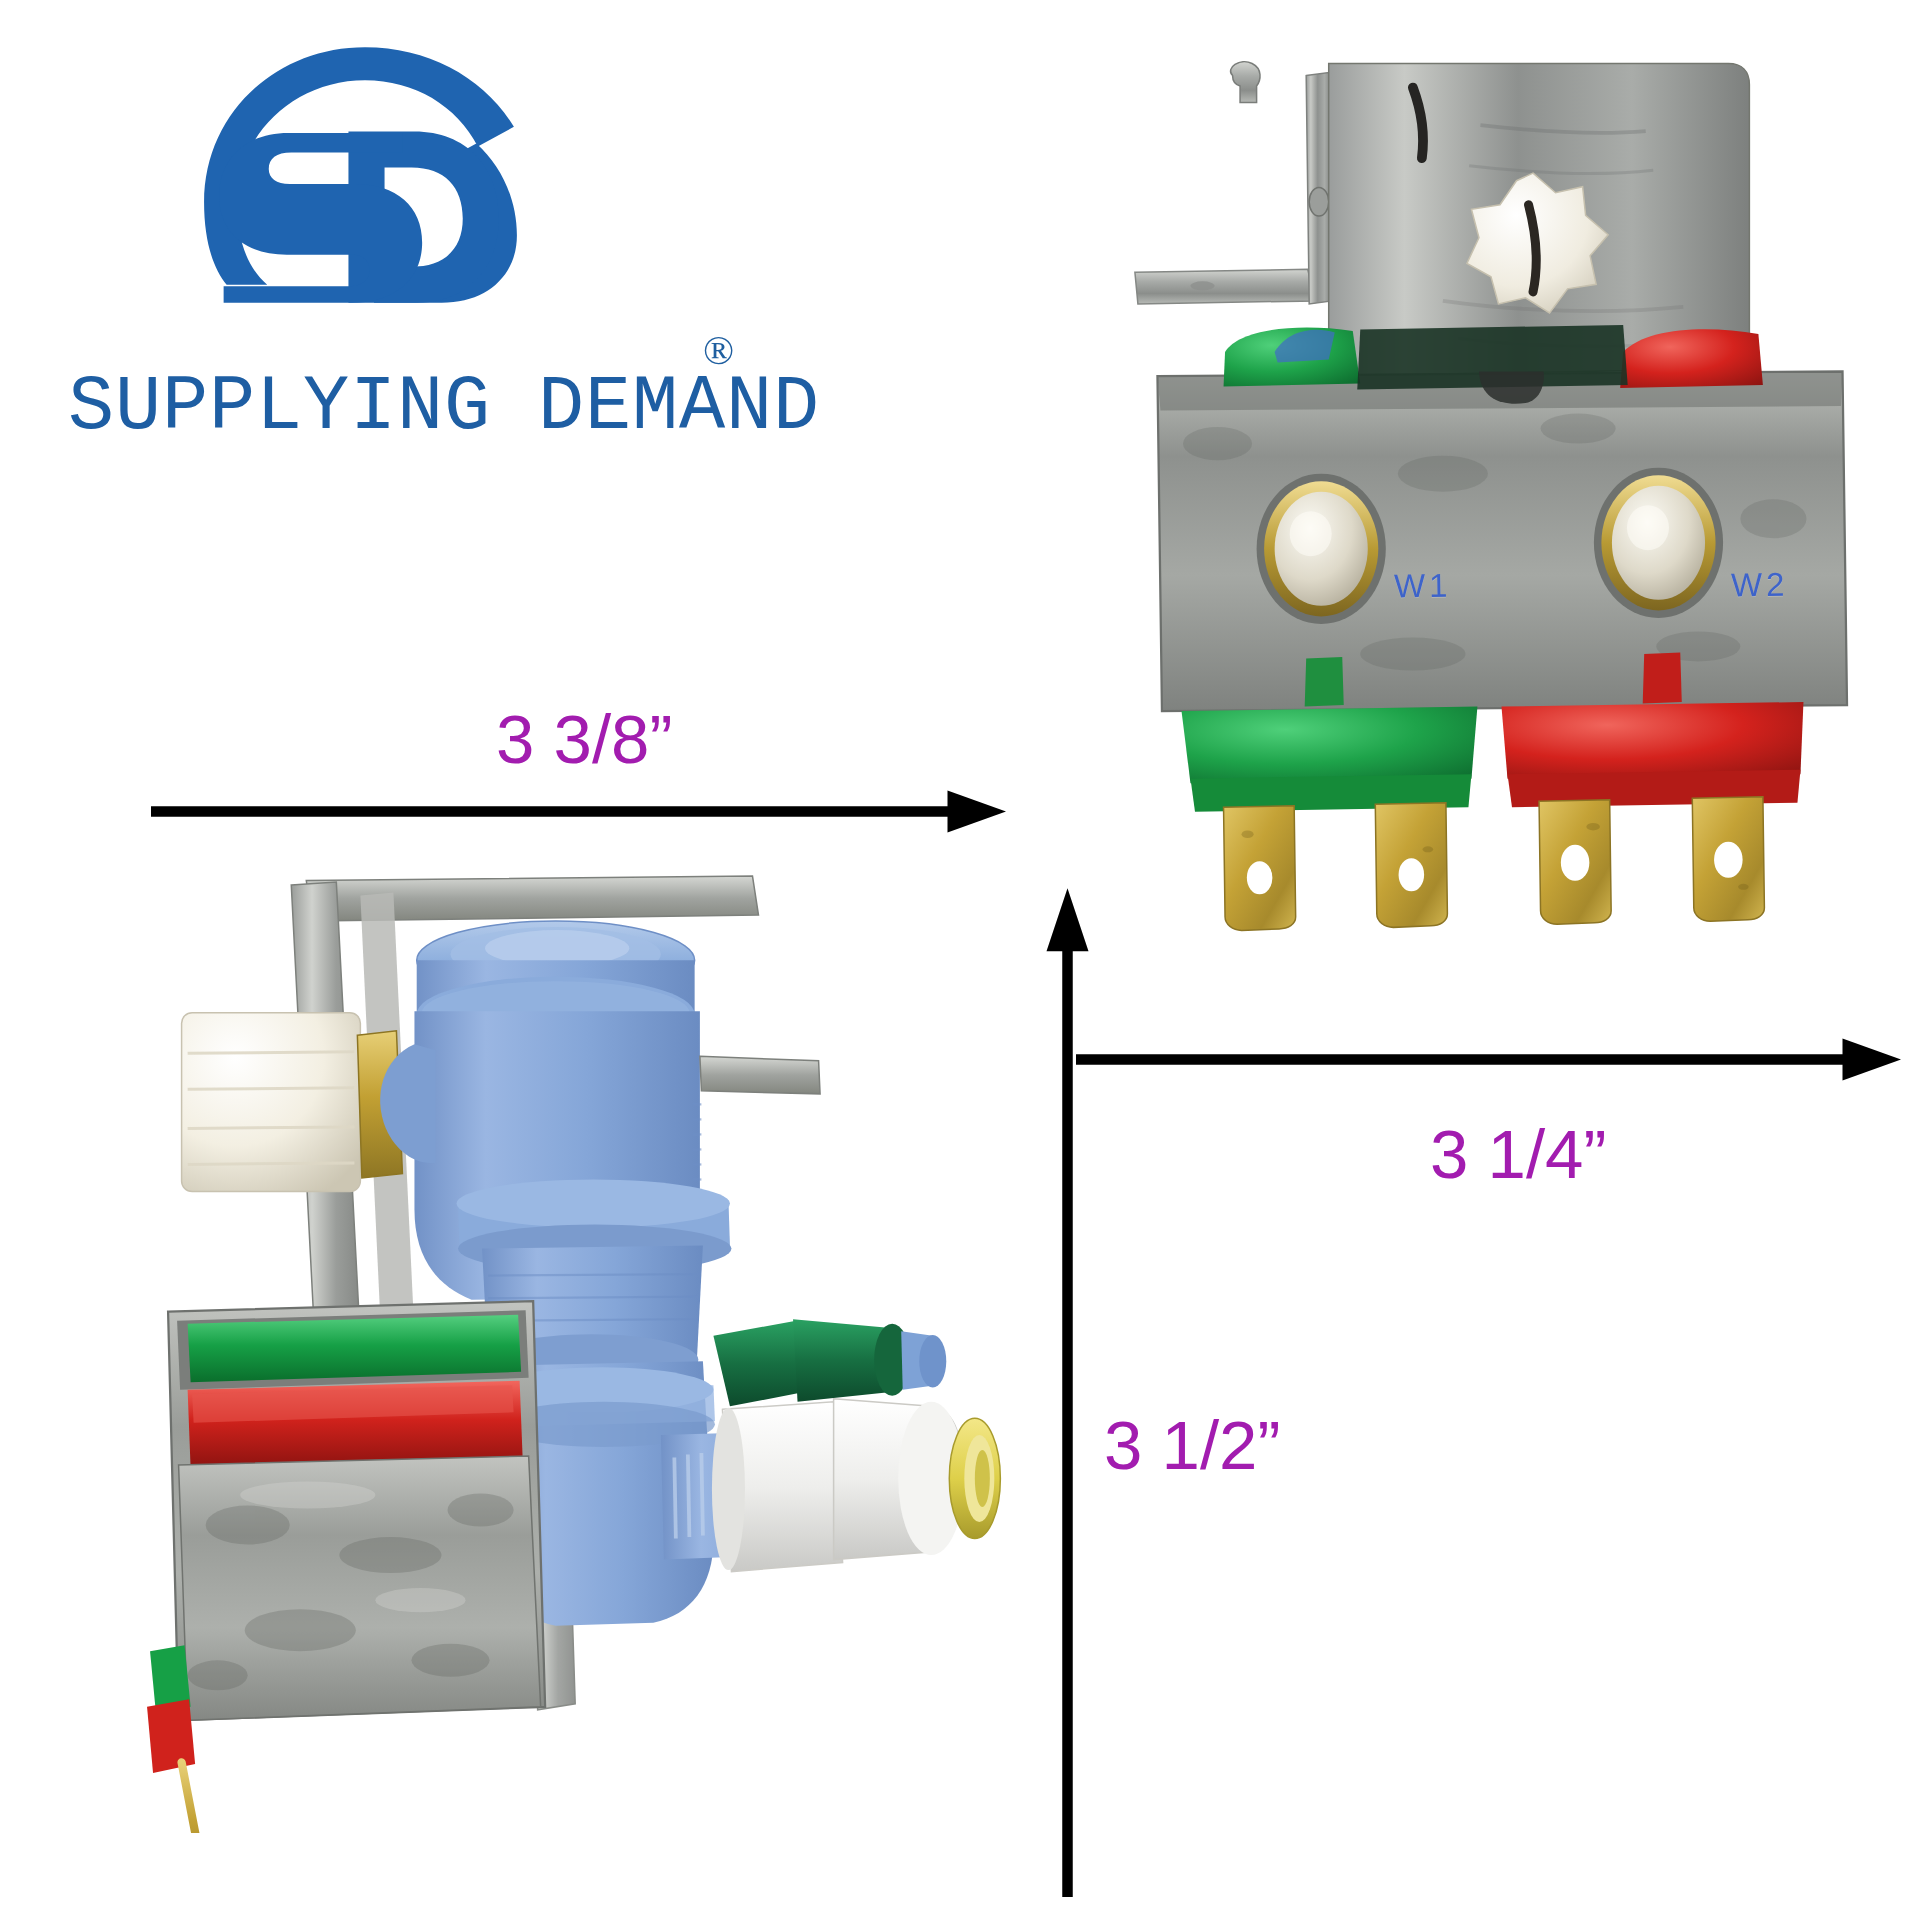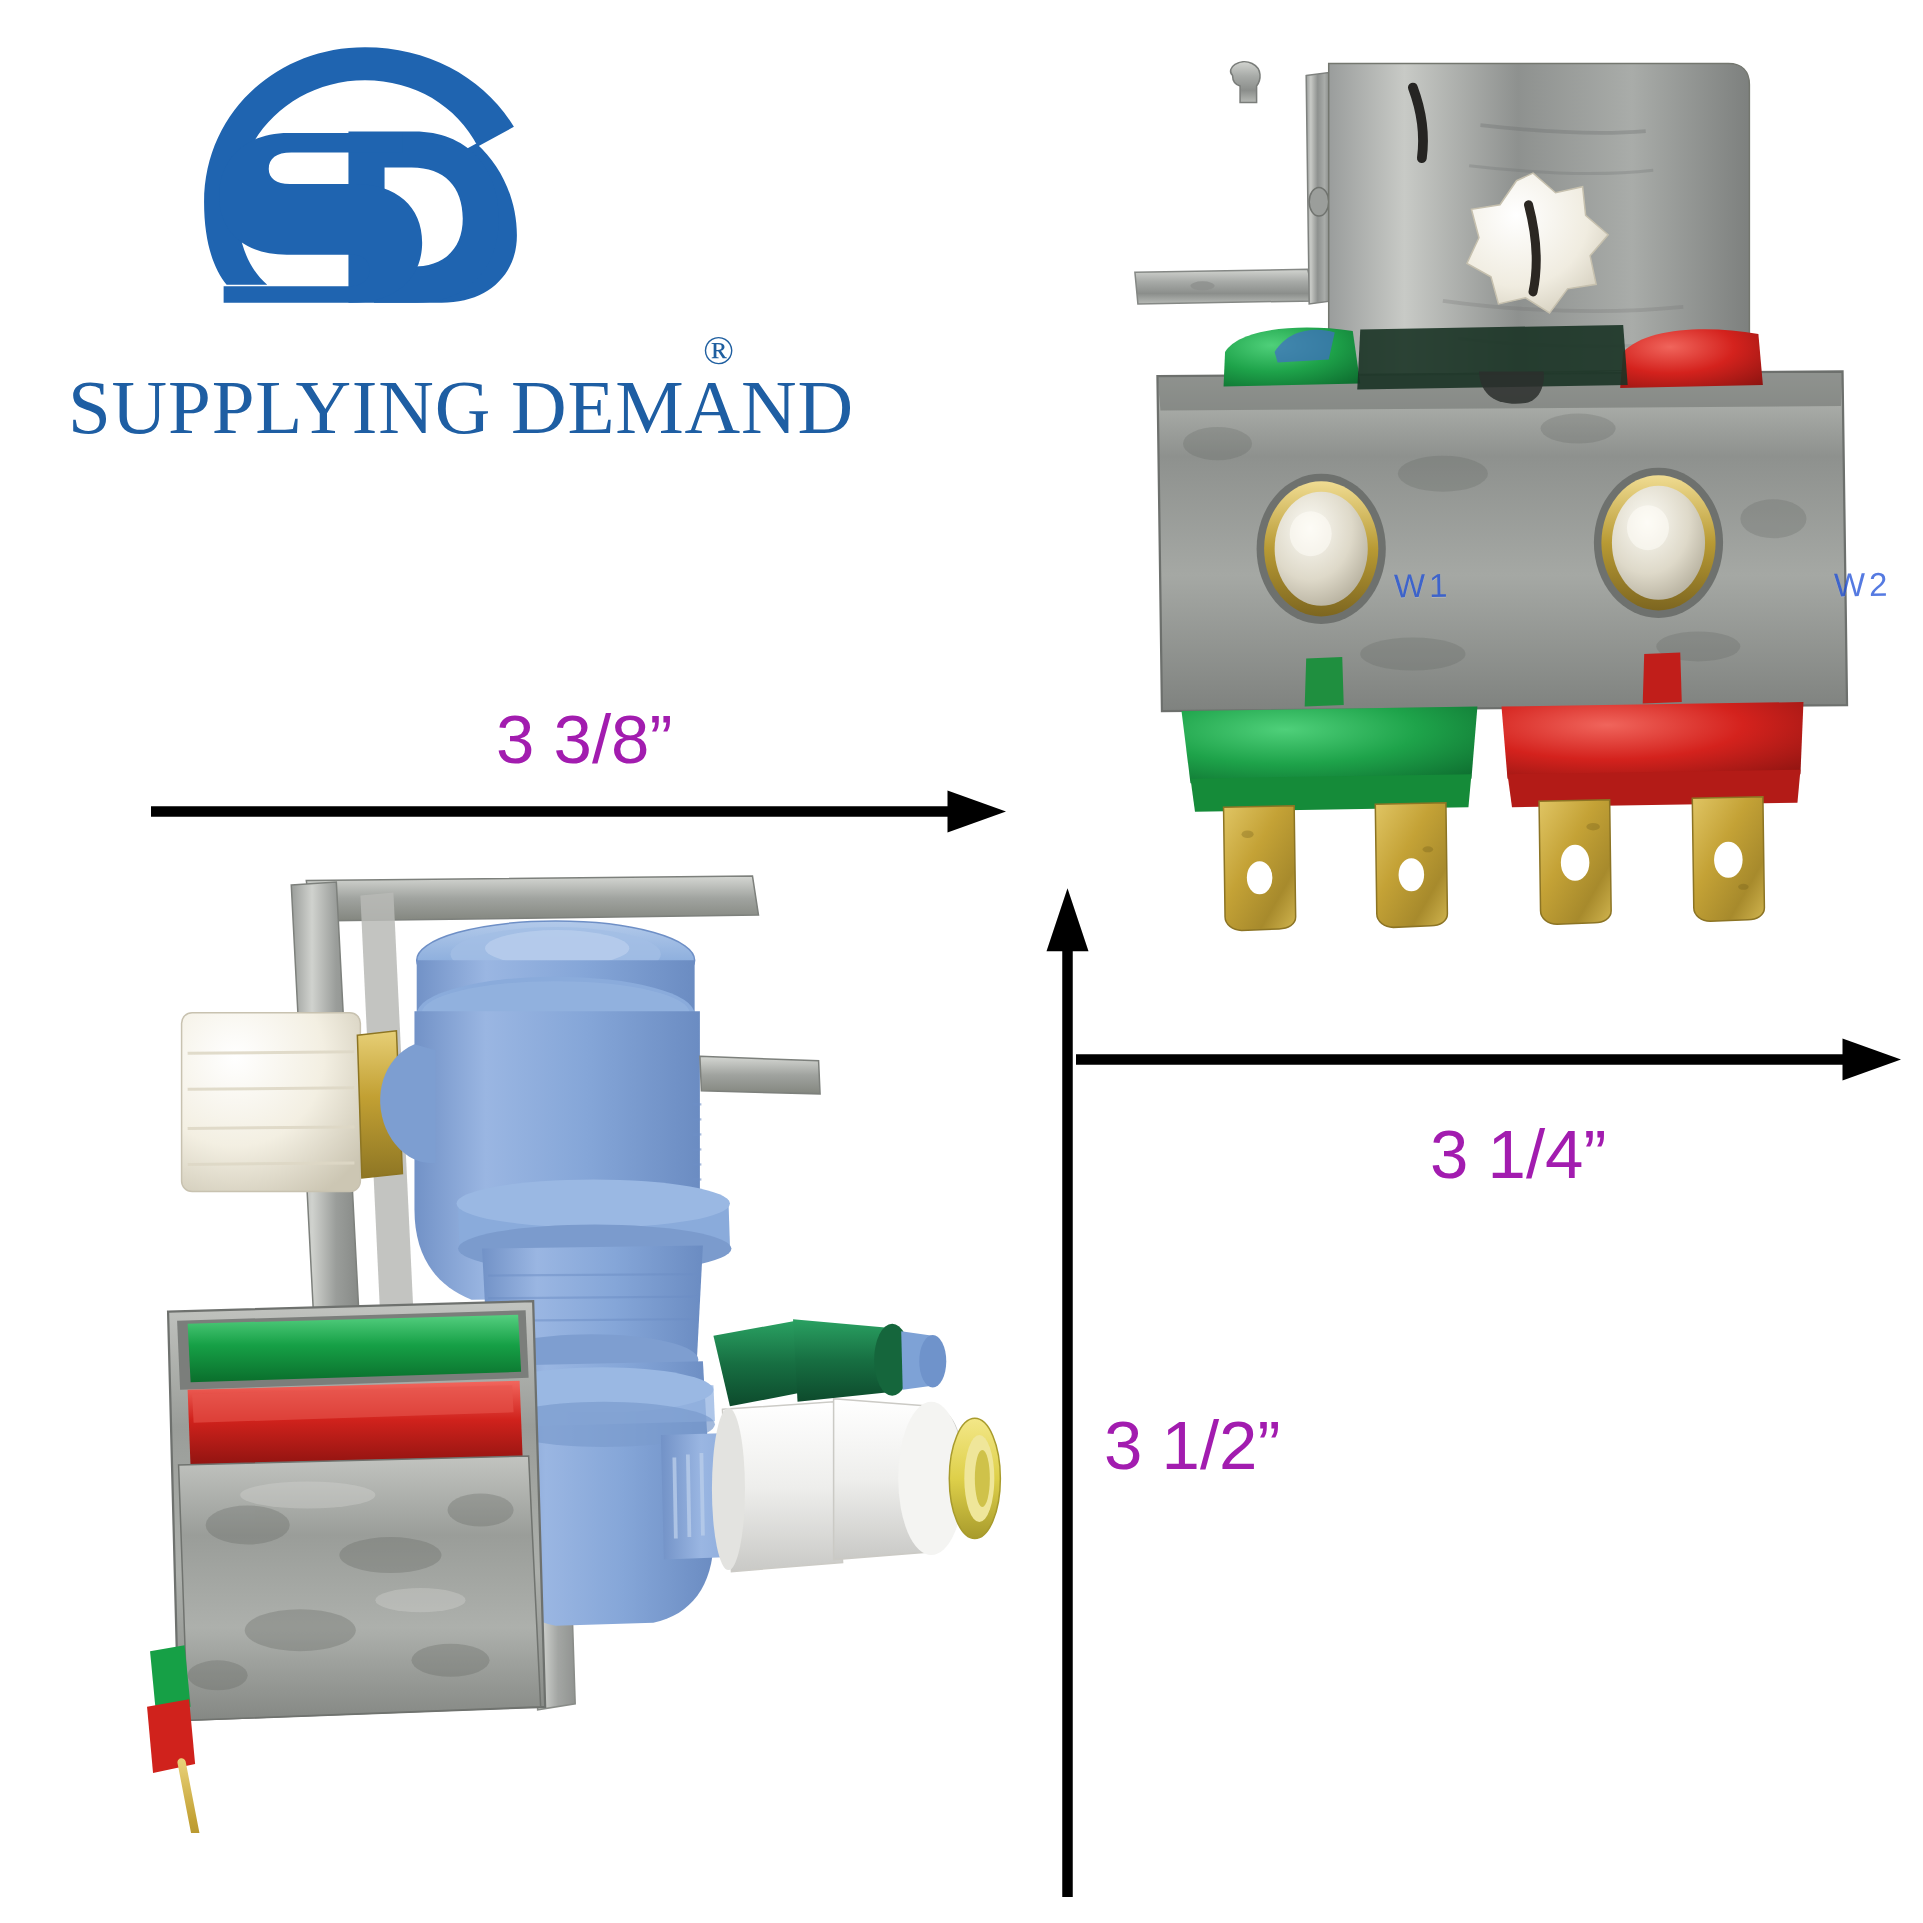--- a/index.html
+++ b/index.html
@@ -33,21 +33,21 @@
     left: 635px; top: 289px;
     font-family: "Liberation Serif", serif;
     font-size: 41px;
     color: #1f5fa0;
     line-height: 1;
   }
   #brand-name {
     position: absolute;
     left: 0px; top: 328px;
     width: 676px;
-    font-family: Liberation Serif, serif;
+    font-family: Liberation Mono, monospace;
     font-size: 77px;
     letter-spacing: 0.8px;
     color: #1e5ea3;
     white-space: nowrap;
     line-height: 1;
   }
 
   
   .dim-label {
     position: absolute;
@@ -86,21 +86,21 @@
     position: absolute;
     font-family: "Liberation Sans", sans-serif;
     font-size: 33px;
     color: #1d4ed8;
     letter-spacing: 3.8px;
     opacity: .75;
     text-shadow: 0 0.8px 0 rgba(255,255,255,.35);
     transform: rotate(-1deg);
   }
   #stamp-w1 { left: 1394px; top: 567px; }
-  #stamp-w2 { left: 1834px; top: 566px; }
+  #stamp-w2 { left: 1731px; top: 566px; }
 </style>
 </head>
 <body>
 
 <div id="brand-block">
 
   <div id="logo-mark">
     <svg viewBox="0 0 500 360" xmlns="http://www.w3.org/2000/svg">
 
       <path d="M250 8

